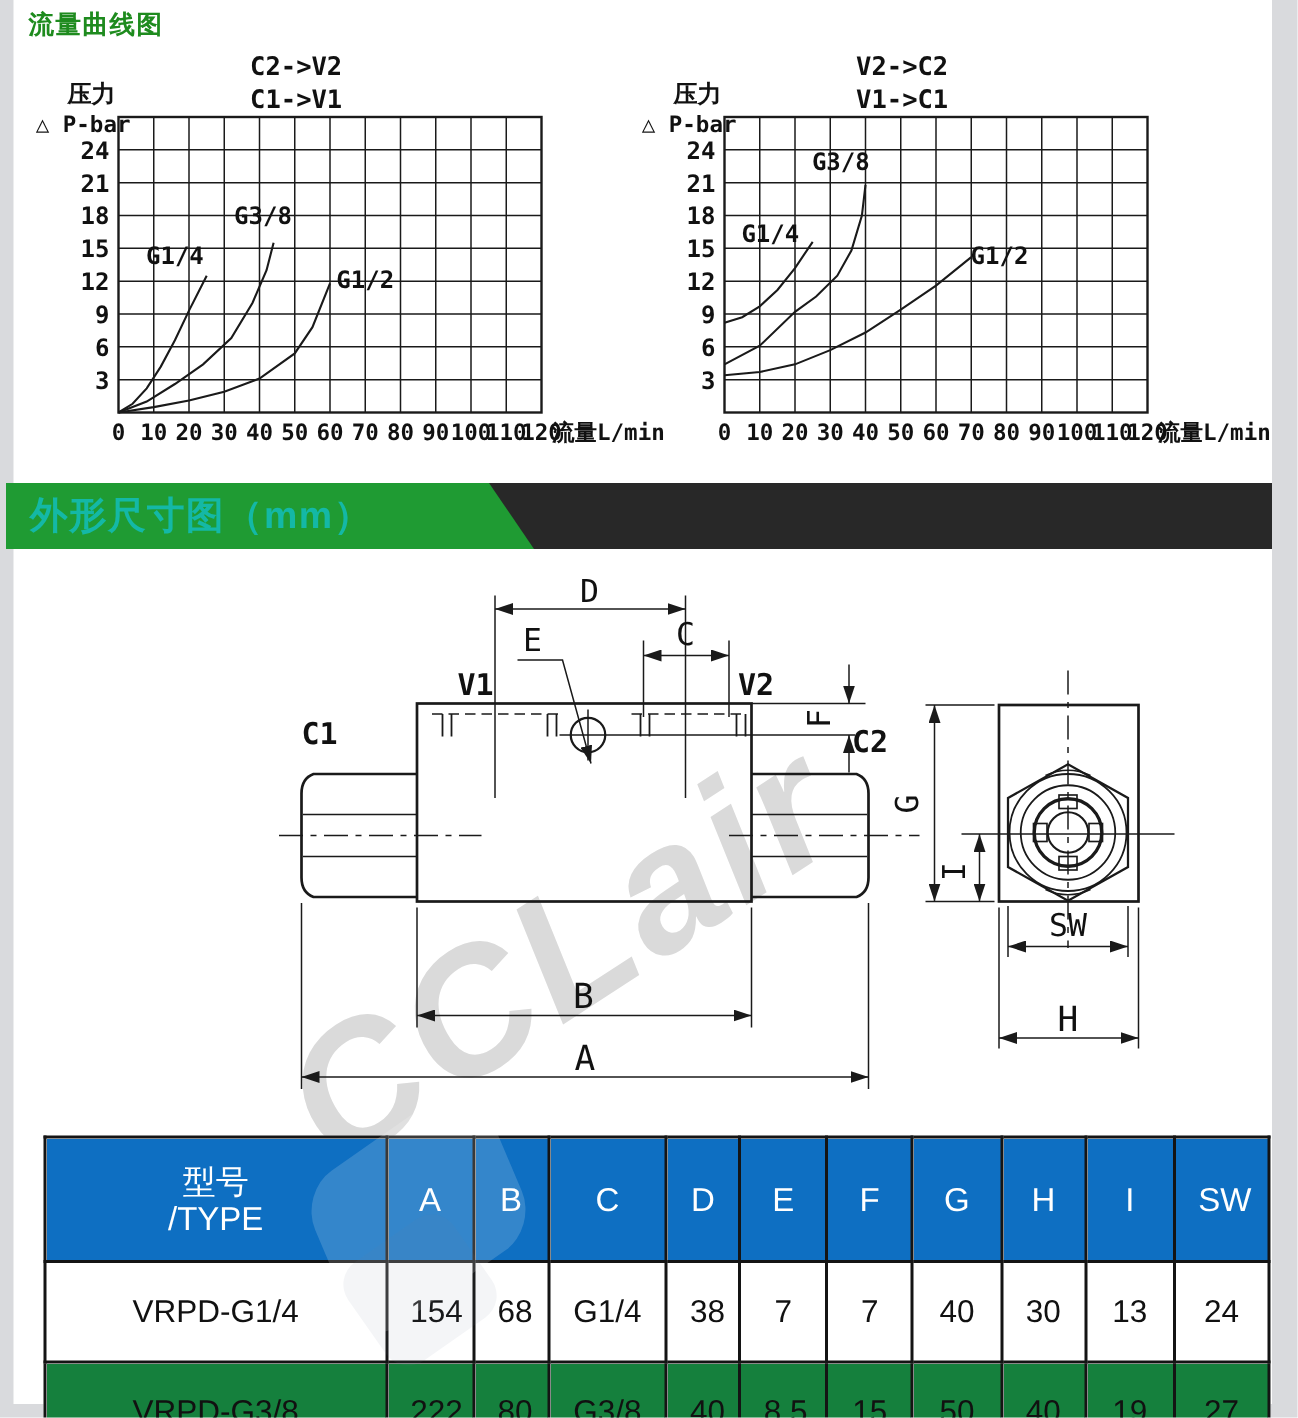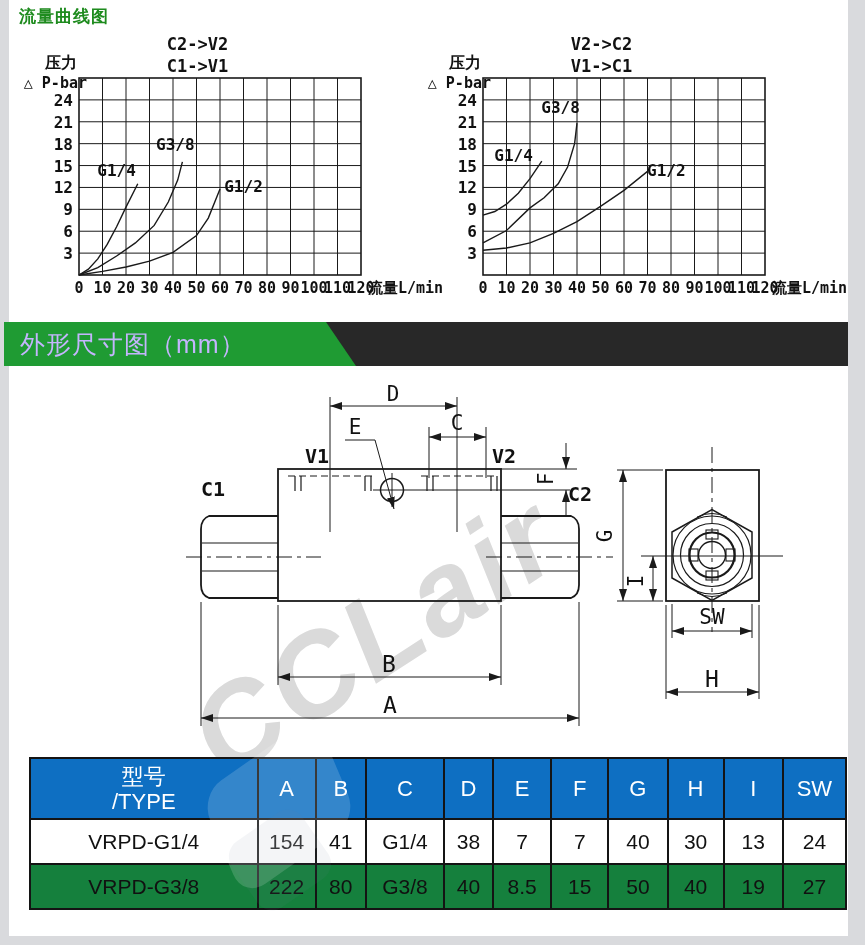--- a/index.html
+++ b/index.html
@@ -21,21 +21,21 @@
   
   .banner{
     position:absolute;left:-5px;top:322px;width:844px;height:44px;background:#282828;
   }
   .banner-green{
     position:absolute;left:0;top:0;width:352px;height:44px;background:#1f9b33;
     clip-path:polygon(0 0,322px 0,352px 44px,0 44px);
   }
   .banner-text{
     position:absolute;left:16px;top:0;height:56px;line-height:44px;
-    color:#c4b5fd;font-size:25px;font-weight:normal;letter-spacing:1px;white-space:nowrap;
+    color:#14b8a6;font-size:25px;font-weight:bold;letter-spacing:1px;white-space:nowrap;
   }
   
   .watermark{
     position:absolute;left:140px;top:500px;width:660px;z-index:1;
     font-size:118px;font-weight:bold;font-style:italic;color:#dadada;
     transform:rotate(-33deg);transform-origin:50% 50%;letter-spacing:4px;
     pointer-events:none;user-select:none;
   }
   
   #drawing{position:absolute;left:170px;top:383px;width:620px;height:370px;z-index:2;}
@@ -43,21 +43,21 @@
     stroke:#1a1a1a;fill:none;
   }
   .dtext{font-family:"DejaVu Sans Mono",monospace;fill:#111;}
   .dthin{font-size:21px;font-weight:normal;}
   .dbold{font-size:20px;font-weight:bold;}
   
   .spec-wrap{position:absolute;left:20px;top:757px;z-index:3;}
   table.spec{border-collapse:collapse;table-layout:fixed;width:818px;background:#fff;}
   table.spec th,table.spec td{
     border:2px solid #141414;text-align:center;vertical-align:middle;
-    font-size:21px;color:#111;padding:4px;overflow:hidden;
+    font-size:21px;color:#111;padding:15px;overflow:hidden;
   }
   table.spec th{
     background:#0e6fc2;color:#ffffff;font-weight:normal;height:51px;font-size:22px;
   }
   table.spec td{height:35px;background:#ffffff;}
   table.spec tr.alt td{background:#15803d;}
   .th-type div{line-height:25px;}
   
   .emblem1{
     position:absolute;left:200px;top:752px;width:140px;height:110px;z-index:4;
@@ -286,21 +286,21 @@
             <th>G</th>
             <th>H</th>
             <th>I</th>
             <th>SW</th>
           </tr>
       </thead>
       <tbody id="tbody">
           <tr>
             <td>VRPD-G1/4</td>
             <td>154</td>
-            <td>41</td>
+            <td>68</td>
             <td>G1/4</td>
             <td>38</td>
             <td>7</td>
             <td>7</td>
             <td>40</td>
             <td>30</td>
             <td>13</td>
             <td>24</td>
           </tr>
           <tr class="alt">

